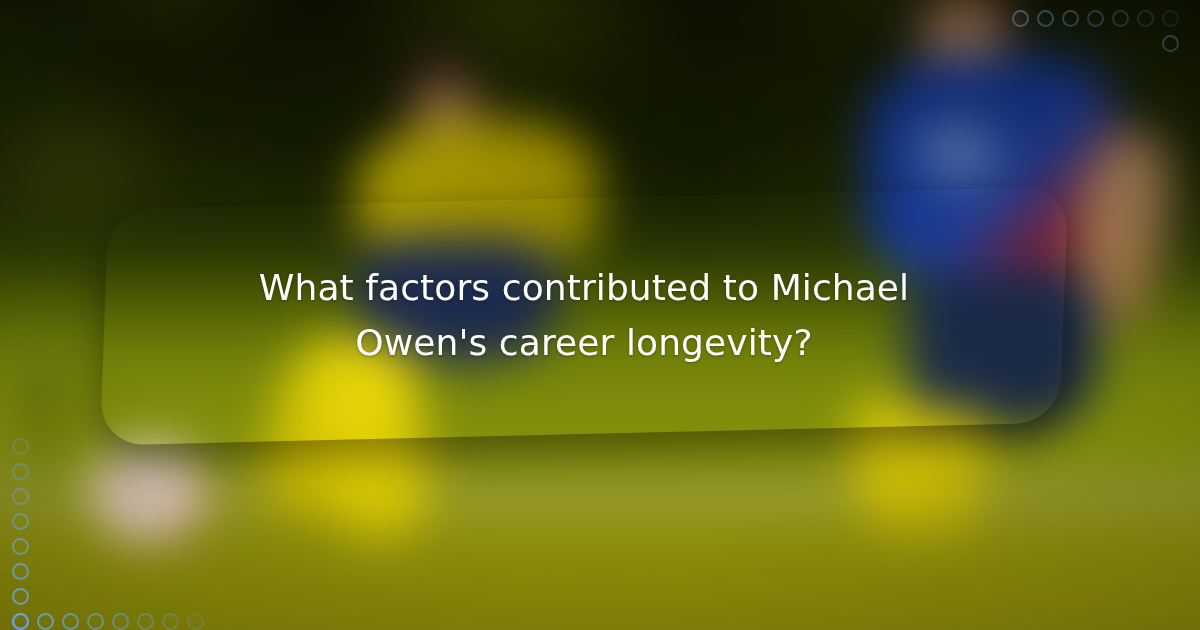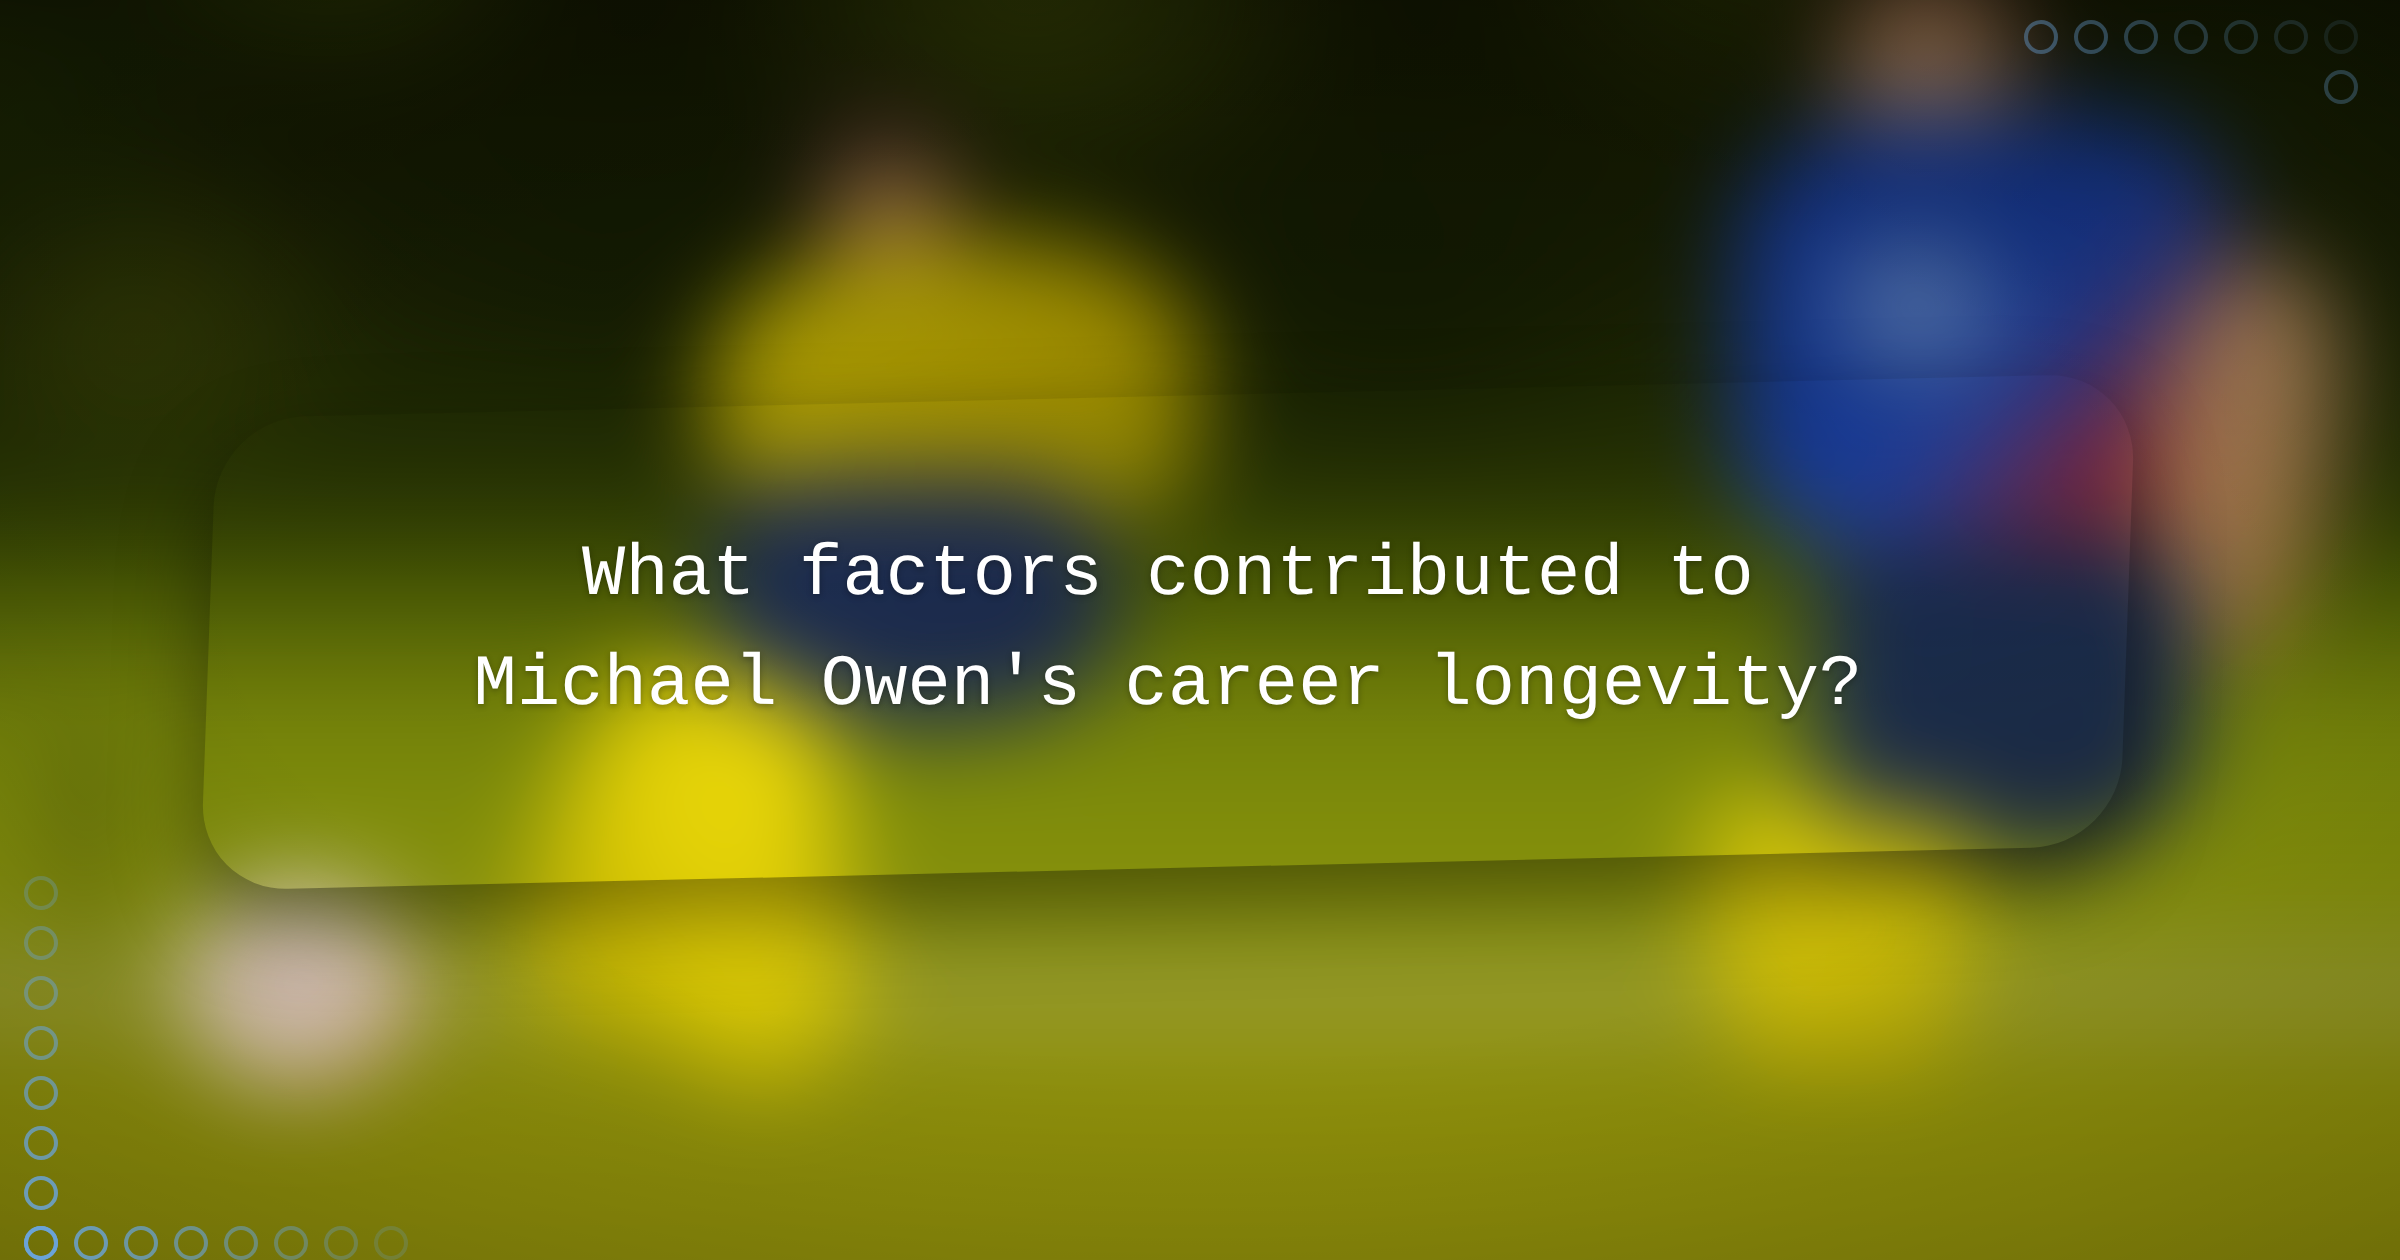--- a/index.html
+++ b/index.html
@@ -198,21 +198,21 @@
     box-sizing:border-box;
   }
 
   .rings-topright { right:0; top:0; width:200px; height:70px; }
   .rings-bottomleft { left:0; bottom:0; width:210px; height:210px; }
 
   
   .card-wrap {
     position:absolute;
     left:104px; top:198px;
-    width:960px; height:236px;font-family:Liberation Mono, monospace;
+    width:960px; height:236px;
   }
 
   .card {
     position:absolute; inset:0;
     border-radius:44px;
     background:linear-gradient(100deg,
         #4076b3 0%,
         #3c6dab 12%,
         #35608f 30%,
         #2d4a73 50%,

